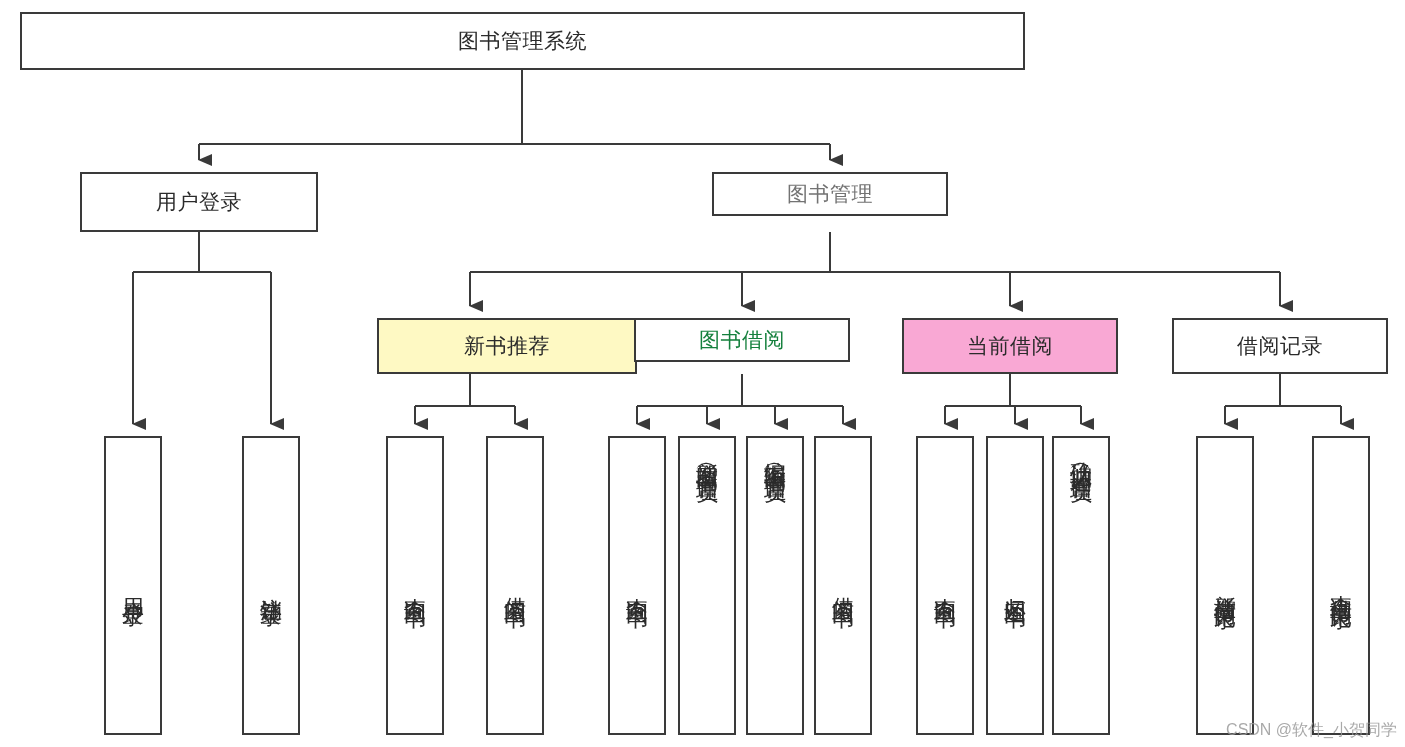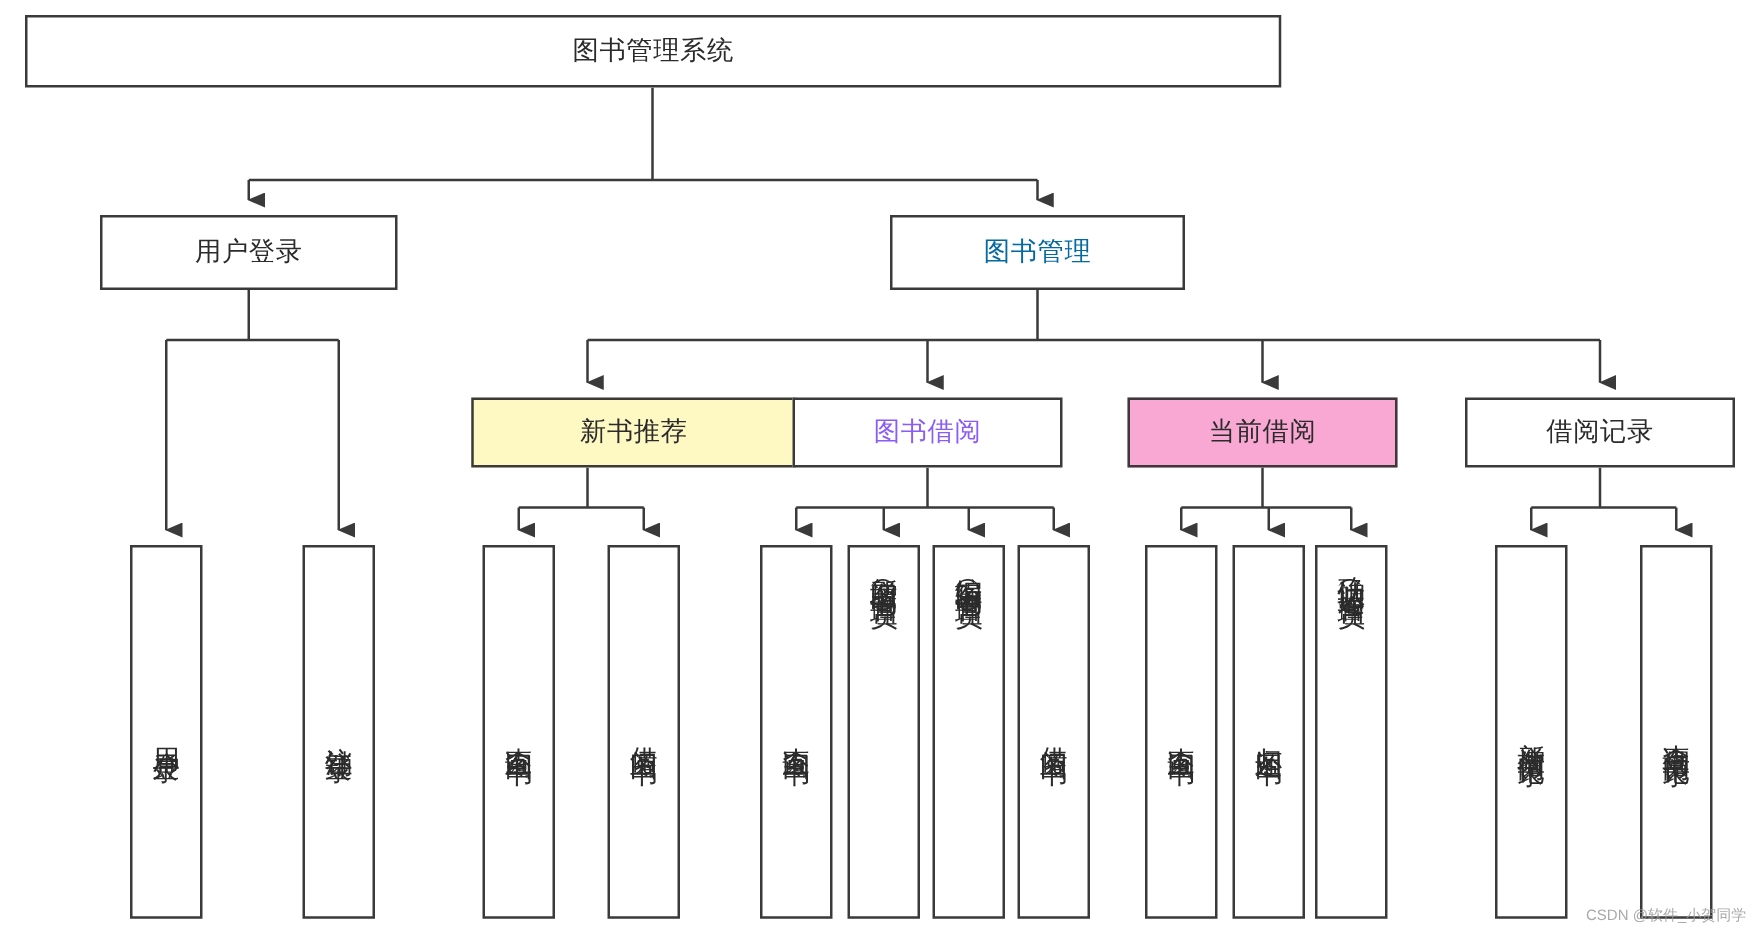--- a/index.html
+++ b/index.html
@@ -59,21 +59,21 @@
     white-space: nowrap;
   }
   .node.vertical.centered {
     align-items: center;
     padding-top: 0;
   }
   #watermark {
     position: absolute;
     right: 8px;
     bottom: 6px;
-    font-size: 12px;
+    font-size: 16px;
     color: #9b9b9b;
     opacity: 0.85;
     z-index: 5;
     white-space: nowrap;
   }
 </style>
 </head>
 <body>
 
 <div id="diagram-root" style="background: rgb(255, 255, 255);">
@@ -128,28 +128,28 @@
     </g>
   </svg>
 
   <div class="node horizontal" style="left: 20px; top: 12px; width: 1005px; height: 58px; border-color: rgb(58, 58, 58); background: rgb(255, 255, 255); color: rgb(43, 43, 43);">
     <span class="node-label">图书管理系统</span>
   </div>
 
   <div class="node horizontal" style="left: 80px; top: 172px; width: 238px; height: 60px; border-color: rgb(58, 58, 58); background: rgb(255, 255, 255); color: rgb(43, 43, 43);">
     <span class="node-label">用户登录</span>
   </div>
-  <div class="node horizontal" style="left: 712px; top: 172px; width: 236px; height: 60px; border-color: rgb(58, 58, 58); background: rgb(255, 255, 255); color: #0369a1;">
+  <div class="node horizontal" style="left: 712px; top: 172px; width: 236px; height: 44px; border-color: rgb(58, 58, 58); background: rgb(255, 255, 255); color: #737373;">
     <span class="node-label">图书管理</span>
   </div>
 
   <div class="node horizontal" style="left: 377px; top: 318px; width: 260px; height: 56px; border-color: rgb(58, 58, 58); background: #fef9c3; color: rgb(43, 43, 43);">
     <span class="node-label">新书推荐</span>
   </div>
-  <div class="node horizontal" style="left: 634px; top: 318px; width: 216px; height: 56px; border-color: rgb(58, 58, 58); background: rgb(255, 255, 255); color: #8b5cf6;">
+  <div class="node horizontal" style="left: 634px; top: 318px; width: 216px; height: 44px; border-color: rgb(58, 58, 58); background: rgb(255, 255, 255); color: #15803d;">
     <span class="node-label">图书借阅</span>
   </div>
   <div class="node horizontal" style="left: 902px; top: 318px; width: 216px; height: 56px; border-color: rgb(58, 58, 58); background: #f9a8d4; color: rgb(43, 43, 43);">
     <span class="node-label">当前借阅</span>
   </div>
   <div class="node horizontal" style="left: 1172px; top: 318px; width: 216px; height: 56px; border-color: rgb(58, 58, 58); background: rgb(255, 255, 255); color: rgb(43, 43, 43);">
     <span class="node-label">借阅记录</span>
   </div>
 
   <div class="node vertical centered" style="left: 104px; top: 436px; width: 58px; height: 299px; border-color: rgb(58, 58, 58); background: rgb(255, 255, 255); color: rgb(43, 43, 43);">

